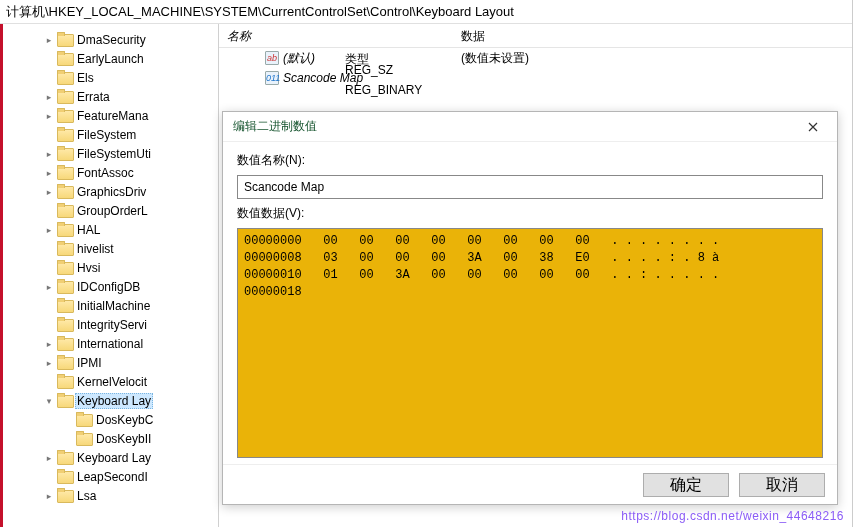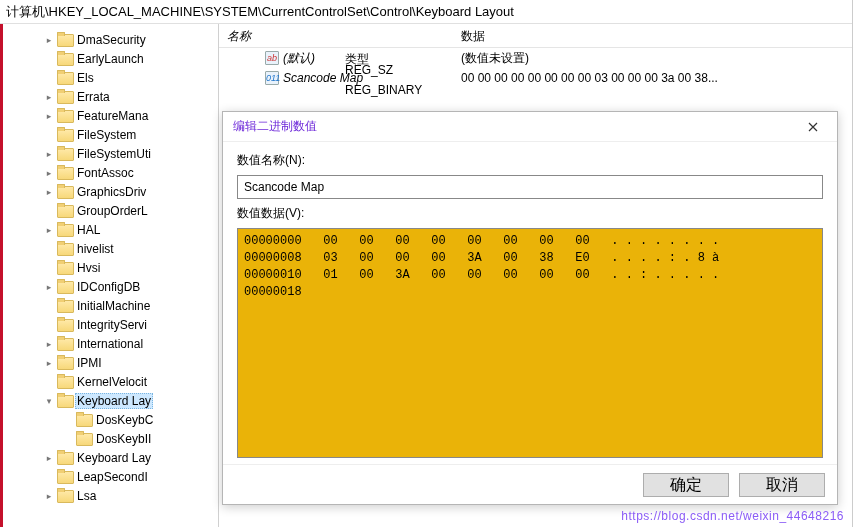--- a/index.html
+++ b/index.html
@@ -40,21 +40,21 @@
   .val-icon.bin { color:#2277cc; }
 
   
   .dialog {
     position: absolute; left: 3px; top: 87px; width: 616px; height: 394px;
     background: #fff; border: 1px solid #b5b5b5;
     box-shadow: 0 2px 10px rgba(0,0,0,0.2);
     display: flex; flex-direction: column;
     font-size: 12px;
   }
-  .dlg-title { height: 30px; display:flex; align-items:center; justify-content:space-between; padding: 0 4px 0 10px; color:#6d28d9; border-bottom:1px solid #eee; }
+  .dlg-title { height: 30px; display:flex; align-items:center; justify-content:space-between; padding: 0 4px 0 10px; color:#14532d; border-bottom:1px solid #eee; }
   .dlg-close { width: 40px; height: 28px; display:flex; align-items:center; justify-content:center; color:#333; font-size:14px; }
   .dlg-body { flex:1; padding: 10px 14px 6px 14px; display:flex; flex-direction:column; gap:6px; }
   .dlg-label { color:#000; }
   .dlg-input { width:100%; height:24px; border:1px solid #888; padding:2px 6px; background:#fff; font-family:inherit; font-size:12px; }
   .dlg-hex {
     width:100%; flex:1; border:1px solid #888; background:#eab308; padding:4px 6px;
     font-family: Consolas, "Courier New", monospace; font-size:12px; line-height:17px;
     white-space: pre; overflow:auto;
   }
   .dlg-buttons { height:40px; display:flex; justify-content:flex-end; align-items:center; gap:10px; padding: 0 12px; border-top:1px solid #eee; }
@@ -217,21 +217,20 @@
             </div>
             <div class="col type">REG_SZ</div>
             <div class="col data">(数值未设置)</div>
           </div>
           <div class="list-row">
             <div class="col name">
               <span class="val-icon bin">011</span>
               <span>Scancode Map</span>
             </div>
             <div class="col type">REG_BINARY</div>
-            <div class="col data">00 00 00 00 00 00 00 00 03 00 00 00 3a 00 38...</div>
           </div>
         </div>
 
       <div class="dialog">
         <div class="dlg-title">
           <span>编辑二进制数值</span>
           <div class="dlg-close">
             <svg width="10" height="10" viewBox="0 0 10 10">
                 <path d="M1 1 L9 9 M9 1 L1 9" stroke="currentColor" stroke-width="1.2"></path>
               </svg>

